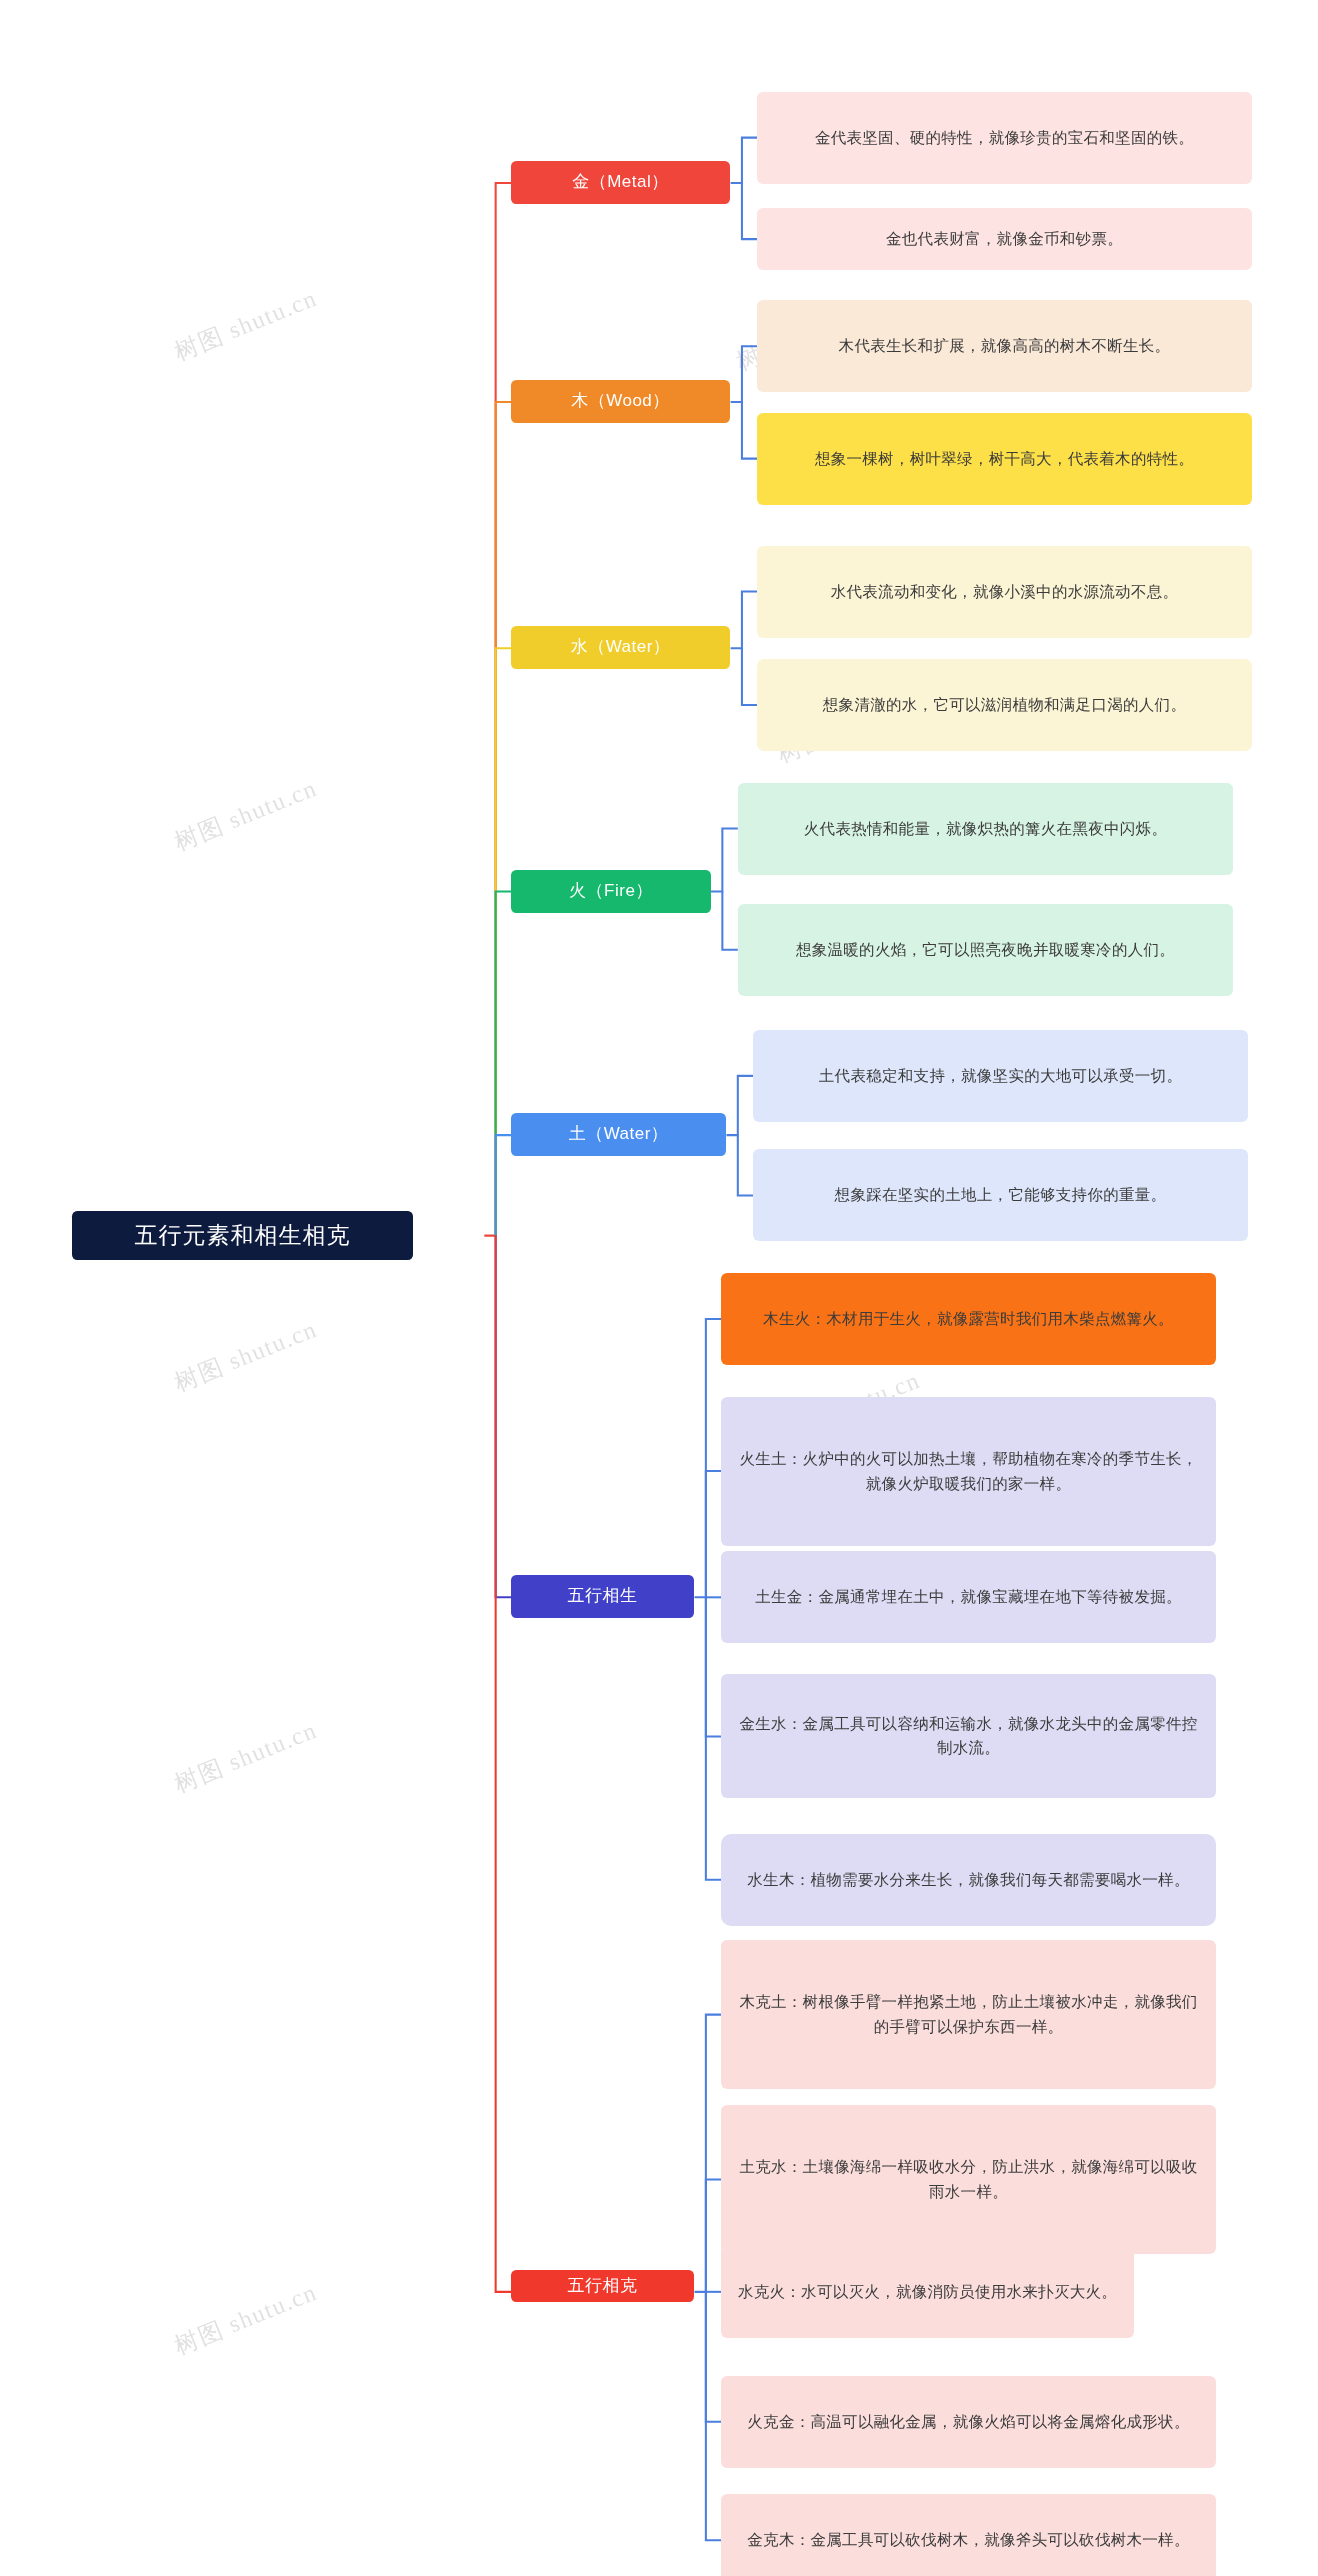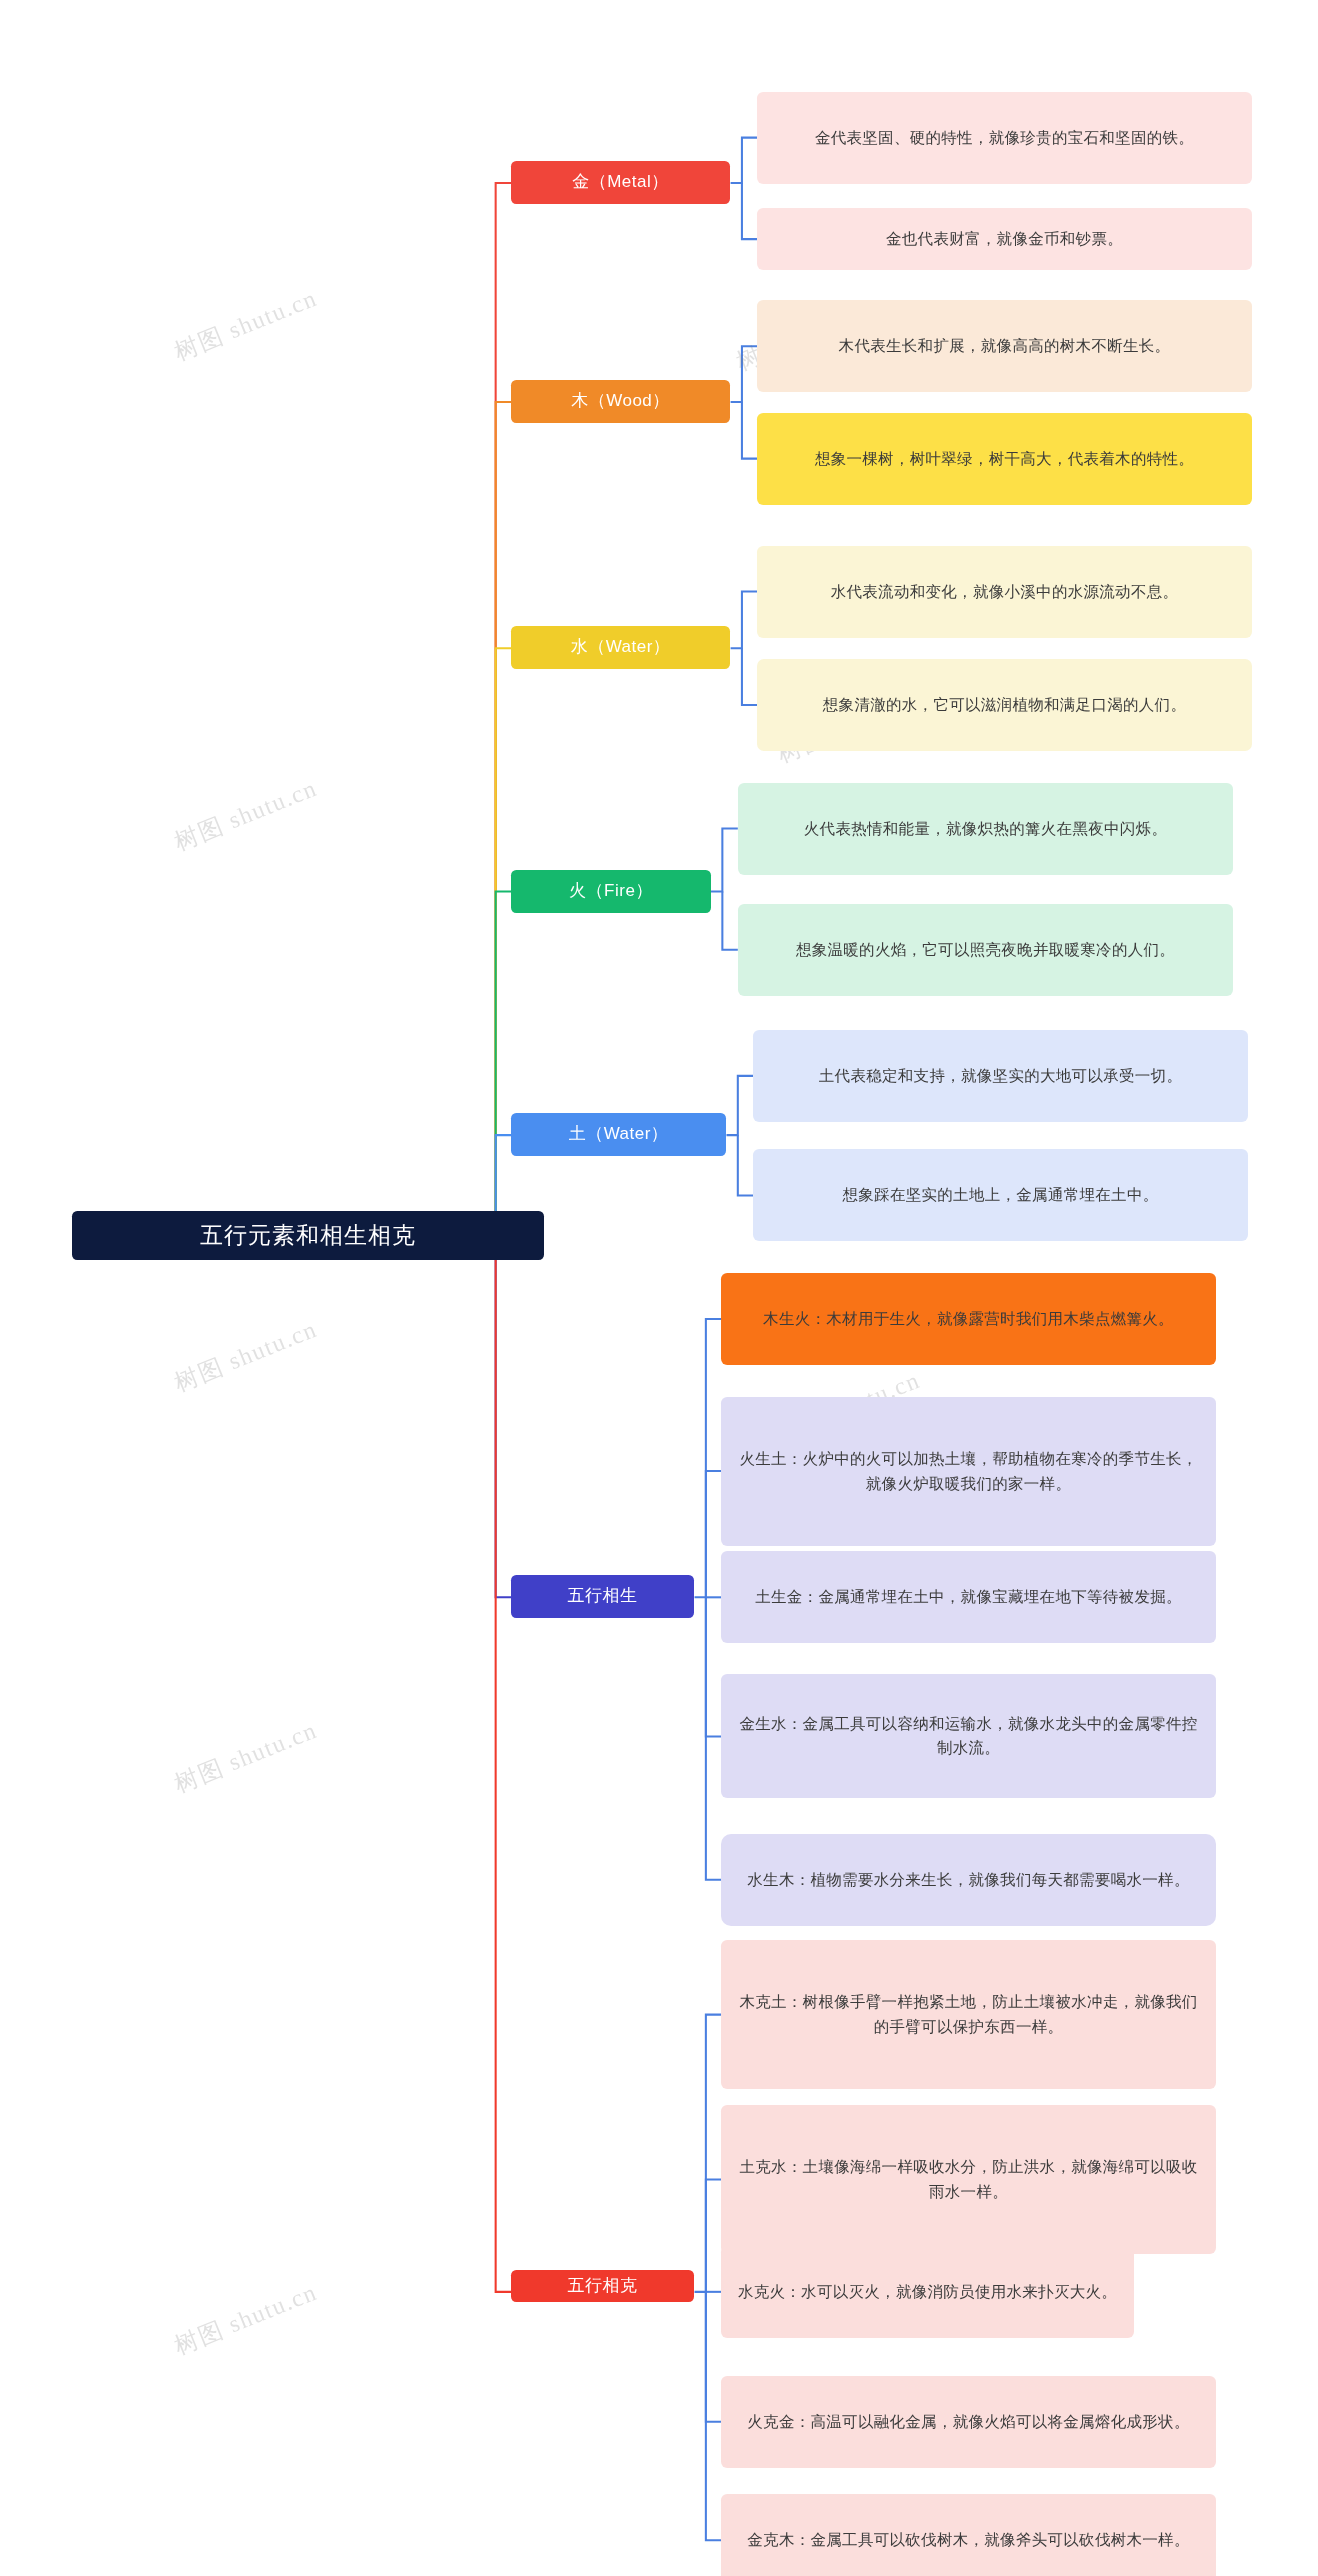--- a/index.html
+++ b/index.html
@@ -117,41 +117,41 @@
   <div class="wm" style="left:170px; top:1340px;">树图 shutu.cn</div>
   <div class="wm" style="left:170px; top:1741px;">树图 shutu.cn</div>
   <div class="wm" style="left:170px; top:2303px;">树图 shutu.cn</div>
   <div class="wm" style="left:732px; top:319px;">树图 shutu.cn</div>
   <div class="wm" style="left:773px; top:711px;">树图 shutu.cn</div>
   <div class="wm" style="left:773px; top:1185px;">树图 shutu.cn</div>
   <div class="wm" style="left:773px; top:1391px;">树图 shutu.cn</div>
   <div class="wm" style="left:773px; top:1865px;">树图 shutu.cn</div>
   <div class="wm" style="left:773px; top:2282px;">树图 shutu.cn</div>
 
-  <div class="node root" style="left:72px; top:1211px; width:472px; height:49px;">五行元素和相生相克</div>
+  <div class="node root" style="left:72px; top:1211px; width:341px; height:49px;">五行元素和相生相克</div>
 
   <div class="node branch" style="left:511px; top:161px; width:219px; height:43px; background:#f0453a;">金（Metal）</div>
   <div class="node leaf" style="left:757px; top:92px; width:495px; height:92px; background:#fde3e2;">金代表坚固、硬的特性，就像珍贵的宝石和坚固的铁。</div>
   <div class="node leaf" style="left:757px; top:208px; width:495px; height:62px; background:#fde3e2;">金也代表财富，就像金币和钞票。</div>
 
   <div class="node branch" style="left:511px; top:380px; width:219px; height:43px; background:#f08a28;">木（Wood）</div>
   <div class="node leaf" style="left:757px; top:300px; width:495px; height:92px; background:#fbe9d8;">木代表生长和扩展，就像高高的树木不断生长。</div>
   <div class="node leaf" style="left:757px; top:413px; width:495px; height:92px; background:#fde047;">想象一棵树，树叶翠绿，树干高大，代表着木的特性。</div>
 
   <div class="node branch" style="left:511px; top:626px; width:219px; height:43px; background:#f0cd2a;">水（Water）</div>
   <div class="node leaf" style="left:757px; top:546px; width:495px; height:92px; background:#fbf5d5;">水代表流动和变化，就像小溪中的水源流动不息。</div>
   <div class="node leaf" style="left:757px; top:659px; width:495px; height:92px; background:#fbf5d5;border-radius:7px;">想象清澈的水，它可以滋润植物和满足口渴的人们。</div>
 
   <div class="node branch" style="left:511px; top:870px; width:200px; height:43px; background:#15b86d;">火（Fire）</div>
   <div class="node leaf" style="left:738px; top:783px; width:495px; height:92px; background:#d6f3e3;">火代表热情和能量，就像炽热的篝火在黑夜中闪烁。</div>
   <div class="node leaf" style="left:738px; top:904px; width:495px; height:92px; background:#d6f3e3;">想象温暖的火焰，它可以照亮夜晚并取暖寒冷的人们。</div>
 
   <div class="node branch" style="left:511px; top:1113px; width:215px; height:43px; background:#4a8ef0;">土（Water）</div>
   <div class="node leaf" style="left:753px; top:1030px; width:495px; height:92px; background:#dde6fb;">土代表稳定和支持，就像坚实的大地可以承受一切。</div>
-  <div class="node leaf" style="left:753px; top:1149px; width:495px; height:92px; background:#dde6fb;">想象踩在坚实的土地上，金属通常埋在土中。</div>
+  <div class="node leaf" style="left:753px; top:1149px; width:495px; height:92px; background:#dde6fb;">想象踩在坚实的土地上，它能够支持你的重量。</div>
 
   <div class="node branch" style="left:511px; top:1575px; width:183px; height:43px; background:#4040c8;">五行相生</div>
   <div class="node leaf" style="left:721px; top:1273px; width:495px; height:92px; background:#f97316;">木生火：木材用于生火，就像露营时我们用木柴点燃篝火。</div>
   <div class="node leaf" style="left:721px; top:1397px; width:495px; height:149px; background:#dedcf5;">火生土：火炉中的火可以加热土壤，帮助植物在寒冷的季节生长，就像火炉取暖我们的家一样。</div>
   <div class="node leaf" style="left:721px; top:1551px; width:495px; height:92px; background:#dedcf5;">土生金：金属通常埋在土中，就像宝藏埋在地下等待被发掘。</div>
   <div class="node leaf" style="left:721px; top:1674px; width:495px; height:124px; background:#dedcf5;">金生水：金属工具可以容纳和运输水，就像水龙头中的金属零件控制水流。</div>
   <div class="node leaf" style="left:721px; top:1834px; width:495px; height:92px; background:#dedcf5;border-radius:10px;">水生木：植物需要水分来生长，就像我们每天都需要喝水一样。</div>
 
   <div class="node branch" style="left:511px; top:2270px; width:183px; height:32px; background:#f0392c;">五行相克</div>
   <div class="node leaf" style="left:721px; top:1940px; width:495px; height:149px; background:#fbdedc;">木克土：树根像手臂一样抱紧土地，防止土壤被水冲走，就像我们的手臂可以保护东西一样。</div>

